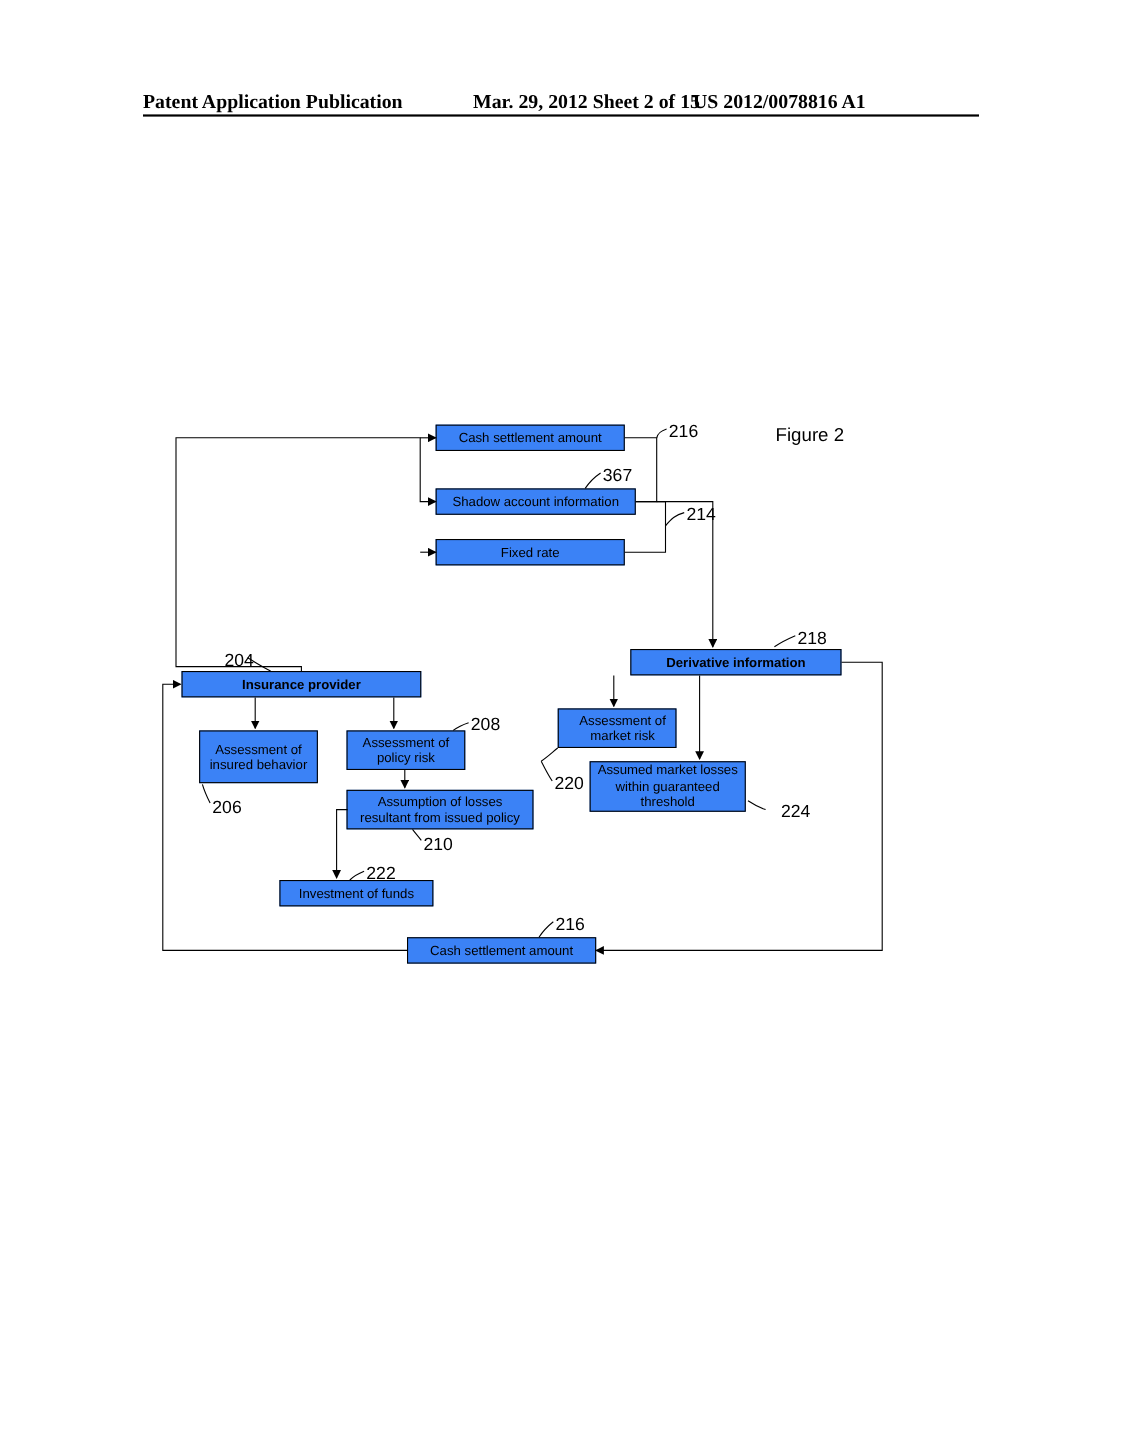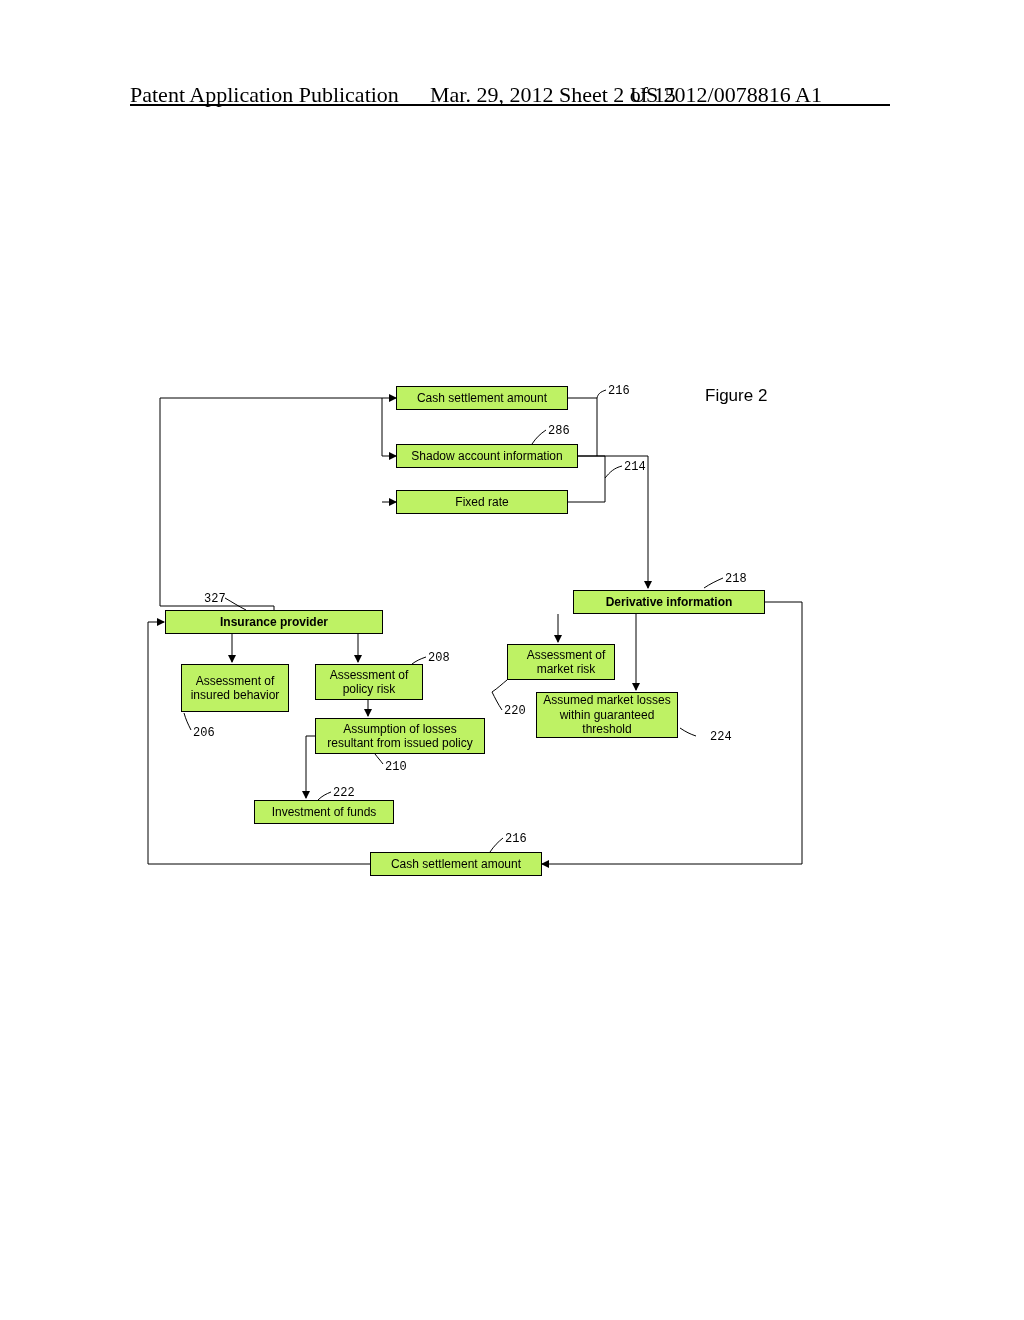--- a/index.html
+++ b/index.html
@@ -12,53 +12,53 @@
     color: #000;
   }
   .page {
     position: relative;
     width: 1024px;
     height: 1320px;
   }
   .hdr {
     position: absolute;
     top: 82px;
-    font-size: 22px;
-    font-weight: normal;
+    font-size: 18px;
+    font-weight: bold;
   }
   .hdr-left  { left: 130px; }
   .hdr-mid   { left: 430px; text-align: right; }
   .hdr-right { left: 630px; }
   .hdr-line {
     position: absolute;
     top: 104px;
     left: 130px;
     width: 760px;
     height: 0;
     border-top: 2px solid #000;
   }
   .box {
     position: absolute;
     border: 1px solid #000;
-    background: #bef264;
+    background: #3b82f6;
     font-family: Arial, Helvetica, sans-serif;
     font-size: 12px;
     text-align: center;
     display: flex;
     align-items: center;
     justify-content: center;
     box-sizing: border-box;
     padding: 2px 6px;
     line-height: 1.2;
   }
   .bold { font-weight: bold; }
   .lbl {
     position: absolute;
-    font-family: Liberation Mono, monospace;
-    font-size: 12px;
+    font-family: Liberation Sans, sans-serif;
+    font-size: 16px;
   }
   .figlabel {
     position: absolute;
     font-family: Arial, Helvetica, sans-serif;
     font-size: 17px;
   }
   svg.wires {
     position: absolute;
     left: 0; top: 0;
     width: 1024px;
@@ -96,23 +96,23 @@
 
   <div class="box" style="left:315px; top:718px; width:170px; height:36px;">Assumption of losses resultant from issued policy</div>
 
   <div class="box" style="left:536px; top:692px; width:142px; height:46px;">Assumed market losses within guaranteed threshold</div>
 
   <div class="box" style="left:254px; top:800px; width:140px; height:24px;">Investment of funds</div>
 
   <div class="box" style="left:370px; top:852px; width:172px; height:24px;">Cash settlement amount</div>
 
   <div class="lbl" style="left:608px; top:384px;">216</div>
-  <div class="lbl" style="left:548px; top:424px;">286</div>
+  <div class="lbl" style="left:548px; top:424px;">367</div>
   <div class="lbl" style="left:624px; top:460px;">214</div>
-  <div class="lbl" style="left:204px; top:592px;">327</div>
+  <div class="lbl" style="left:204px; top:592px;">204</div>
   <div class="lbl" style="left:725px; top:572px;">218</div>
   <div class="lbl" style="left:428px; top:651px;">208</div>
   <div class="lbl" style="left:193px; top:726px;">206</div>
   <div class="lbl" style="left:504px; top:704px;">220</div>
   <div class="lbl" style="left:385px; top:760px;">210</div>
   <div class="lbl" style="left:698px; top:730px;margin-left:12px;">224</div>
   <div class="lbl" style="left:333px; top:786px;">222</div>
   <div class="lbl" style="left:505px; top:832px;">216</div>
 
   <svg class="wires">

